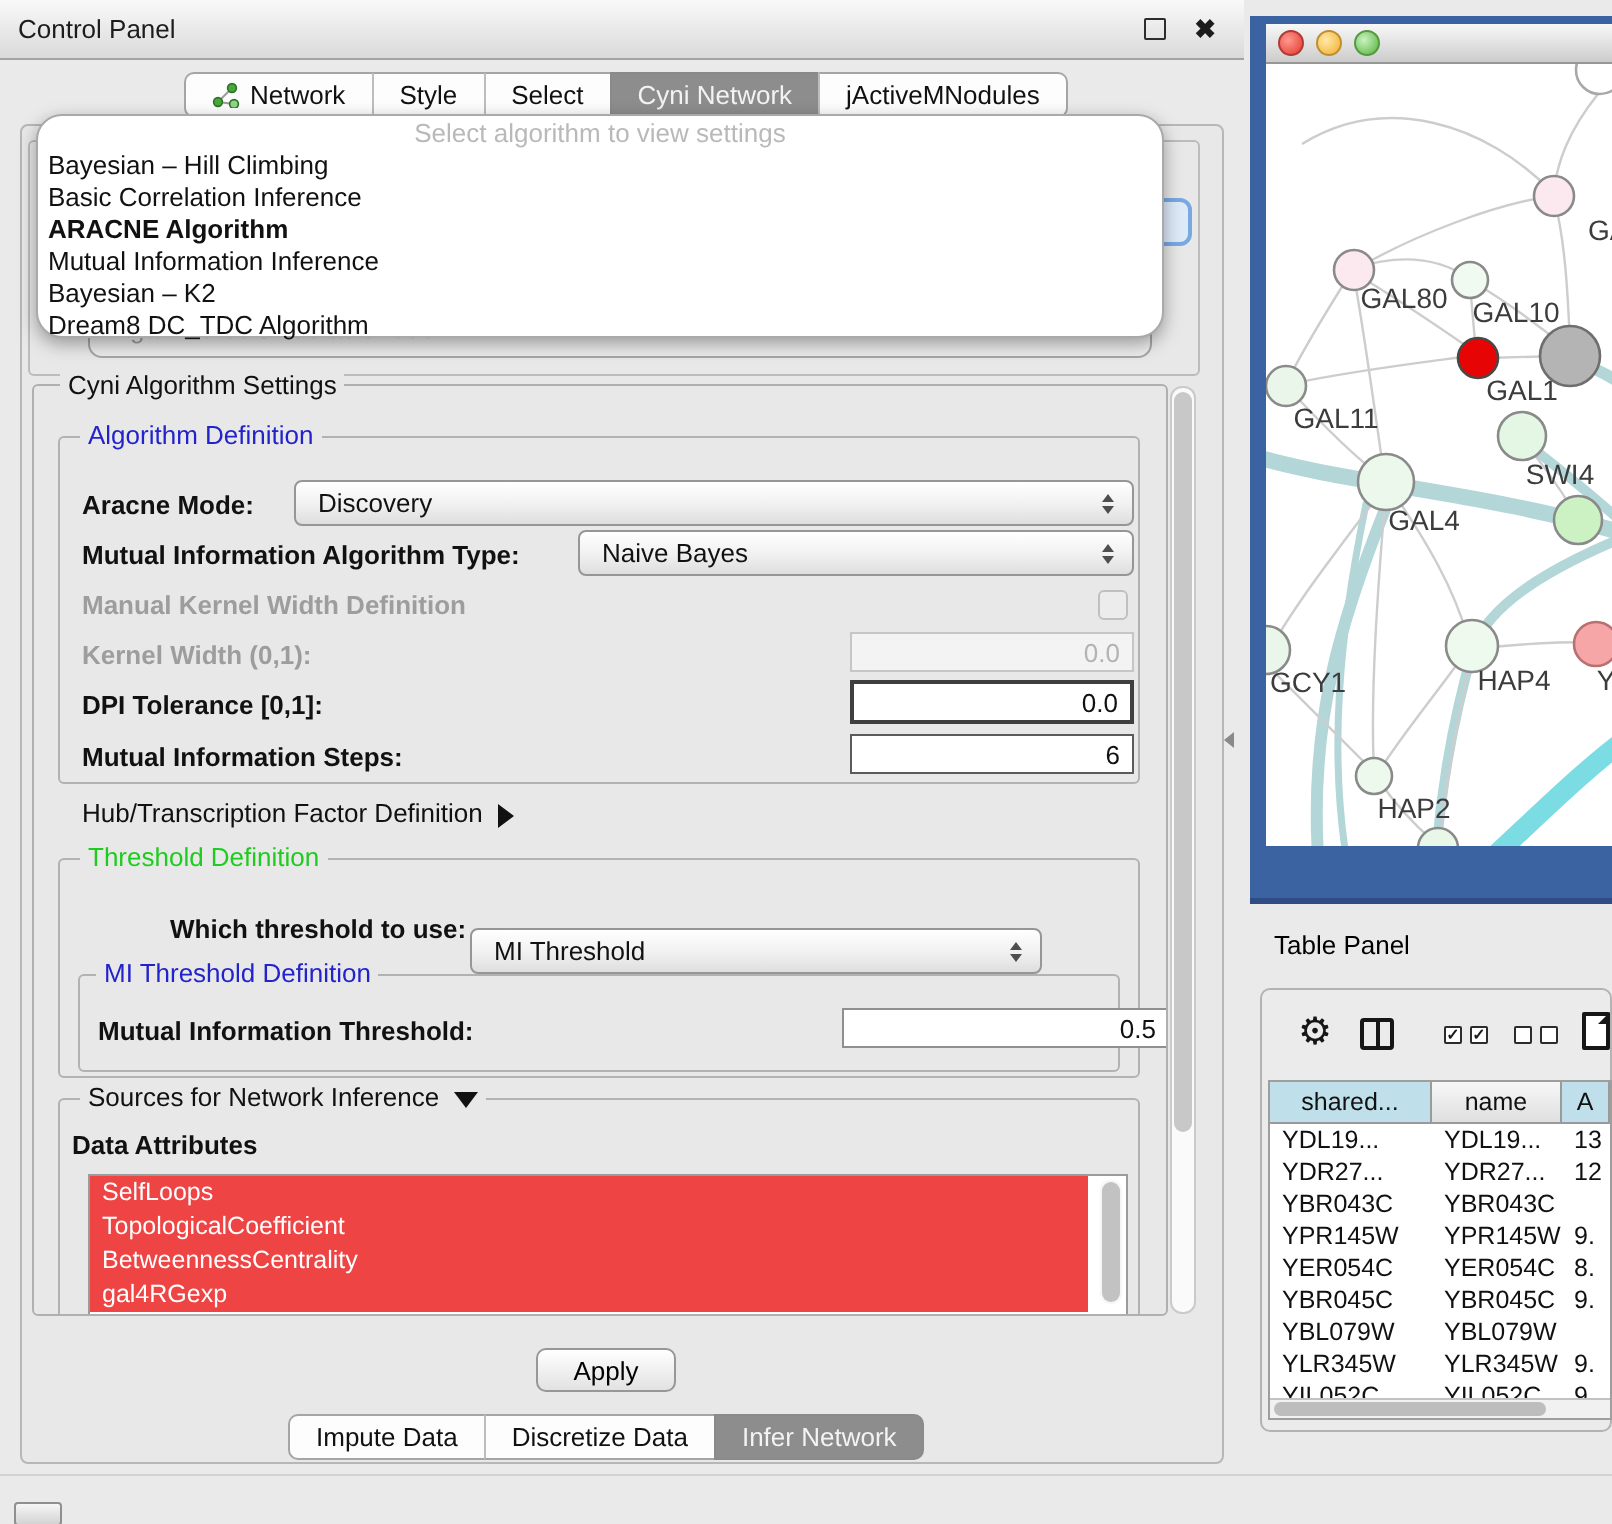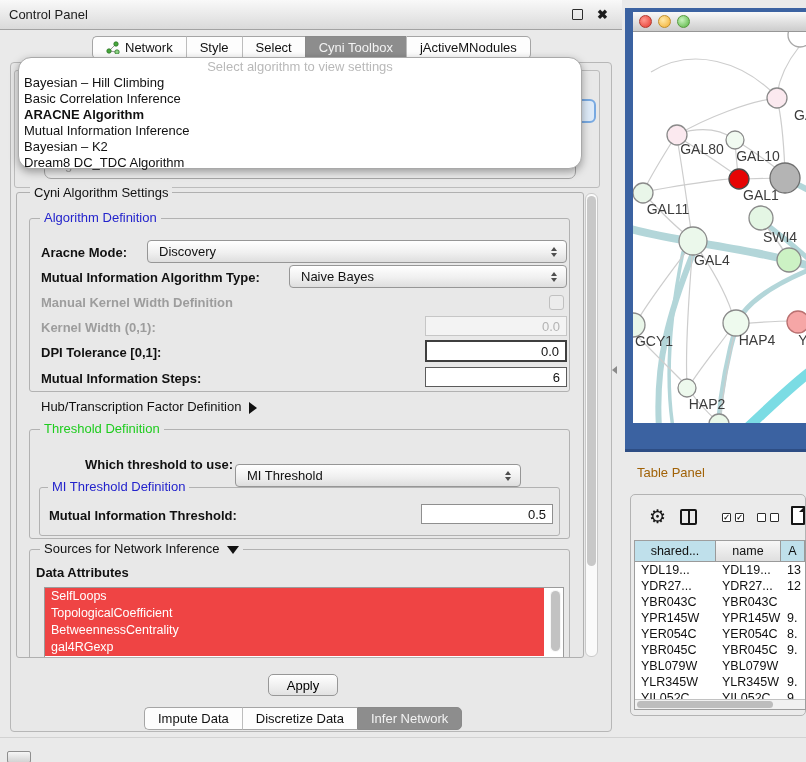--- a/index.html
+++ b/index.html
@@ -93,21 +93,21 @@
   .net-titlebar { position:absolute; left:8px; top:4px; width:173px; height:20px;
      background:linear-gradient(#f8f8f8,#cccccc); border-bottom:1px solid #979797; display:flex; align-items:center; }
   .light { width:13px; height:13px; border-radius:50%; margin-left:6px; cursor:pointer; }
   .light.red { background:radial-gradient(circle at 4px 4px,#ff9a90,#e4362c); border:1px solid #b03b31; }
   .light.yellow { background:radial-gradient(circle at 4px 4px,#ffe9a8,#f2ad2e); border:1px solid #c08f2d; }
   .light.green { background:radial-gradient(circle at 4px 4px,#c9f3be,#54b23e); border:1px solid #56993f; }
   .net-canvas { position:absolute; left:8px; top:24px; width:173px; height:391px; background:#fff; overflow:hidden; }
   .nlabel { font-size:14px; fill:#3c3c3c; font-family:"Liberation Sans",sans-serif; }
 
   
-  .tp-title { left:637px; top:465px; font-size:13px; color:#a16207; }
+  .tp-title { left:637px; top:465px; font-size:13px; color:#000000; }
   .table-panel { left:630px; top:494px; width:176px; height:222px; background:#ebebeb;
      border:1px solid #b3b3b3; border-radius:5px; }
   .gear { left:649px; top:506px; font-size:19px; color:#161616; cursor:pointer; line-height:22px; }
   .colicon { left:680px; top:509px; width:17px; height:16px; border:2px solid #161616; border-radius:2px; cursor:pointer; }
   .colicon div { position:absolute; left:6px; top:0; width:2px; height:12px; background:#161616; }
   .checkpair { display:flex; gap:4px; cursor:pointer; }
   .cbx { width:9px; height:9px; border:1.5px solid #2c2c2c; border-radius:1px; font-size:8px; line-height:8px;
      text-align:center; color:#1a1a1a; font-weight:bold; background:#fff; }
   .docicon { left:791px; top:506px; width:14px; height:19px; border:2px solid #161616; border-radius:1px; background:#fff; cursor:pointer; }
   .docicon div { position:absolute; right:-2px; top:-2px; width:0; height:0; border-left:6px solid transparent; border-bottom:6px solid #161616; }
@@ -145,21 +145,21 @@
     </svg>
     <span>Network</span>
   </div>
   <div class="ttab">
       <span>Style</span>
     </div>
   <div class="ttab">
       <span>Select</span>
     </div>
   <div class="ttab selected">
-      <span>Cyni Toolbox</span>
+      <span>Cyni Network</span>
     </div>
   <div class="ttab last">
       <span>jActiveMNodules</span>
     </div>
 </div>
 
 <div class="abs content-panel"></div>
 
 <div class="abs ghost-group"></div>
 <div class="abs ghost-ring"></div>
@@ -226,21 +226,21 @@
       <span class="cval">MI Threshold</span>
       <span class="spin">
           <span class="tri-up"></span>
           <span class="tri-dn"></span>
         </span>
     </div>
 
     <div class="grp" style="left:21px; top:293px; width:521px; height:49px;"></div>
     <span class="gtitle blue" style="left:30px; top:285px;">MI Threshold Definition</span>
     <span class="lbl b" style="left:31px; top:314px;">Mutual Information Threshold:</span>
-    <div class="field" style="left:403px; top:310px; width:132px;text-align:center;">0.5</div>
+    <div class="field" style="left:403px; top:310px; width:164px;text-align:center;">0.5</div>
 
     <div class="grp" style="left:11px; top:355px; width:541px; height:130px;"></div>
     <span class="gtitle" style="left:22px; top:347px;">
       <span>Sources for Network Inference</span><span class="tri-down-b"></span>
     </span>
     <span class="lbl b" style="left:18px; top:371px;">Data Attributes</span>
 
     <div class="listbox">
       <div class="listrow">SelfLoops</div>
       <div class="listrow">TopologicalCoefficient</div>

